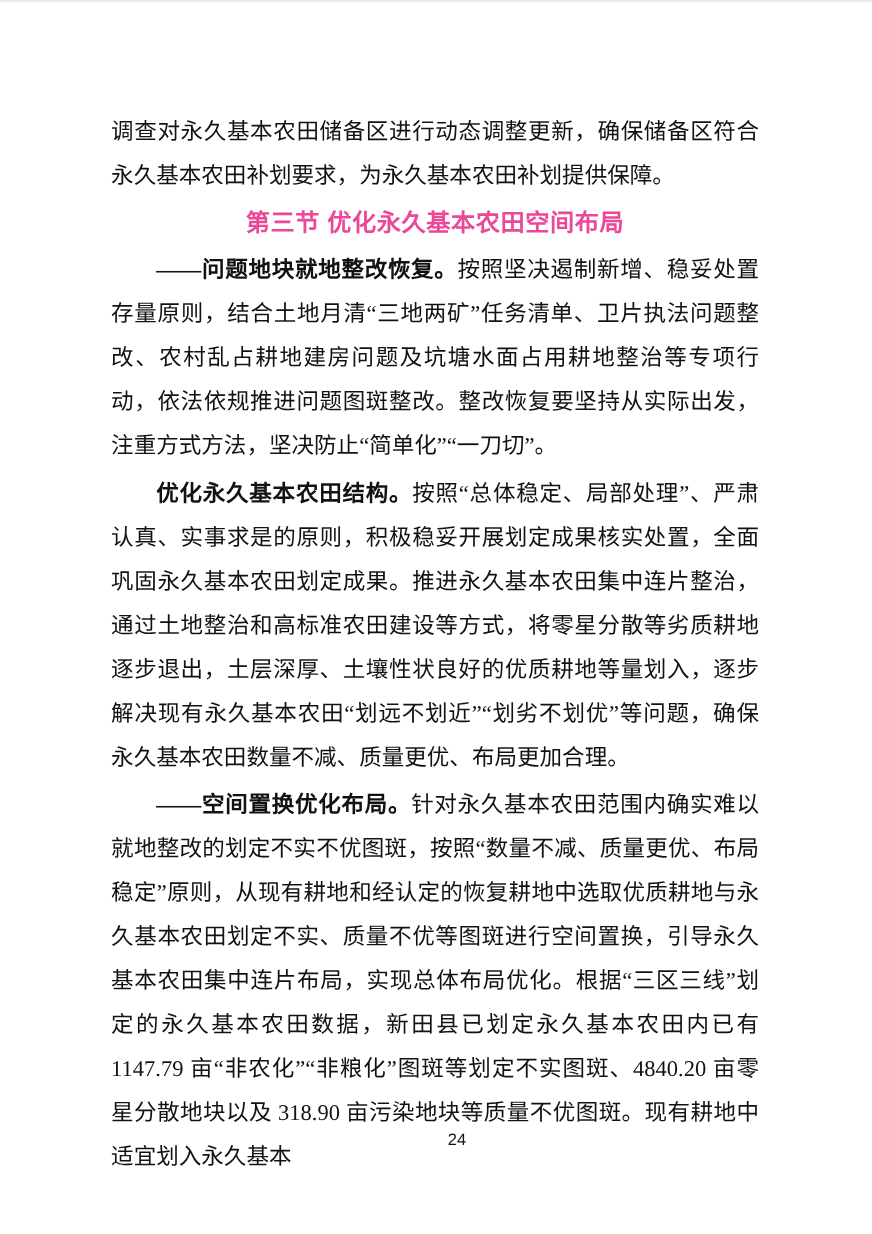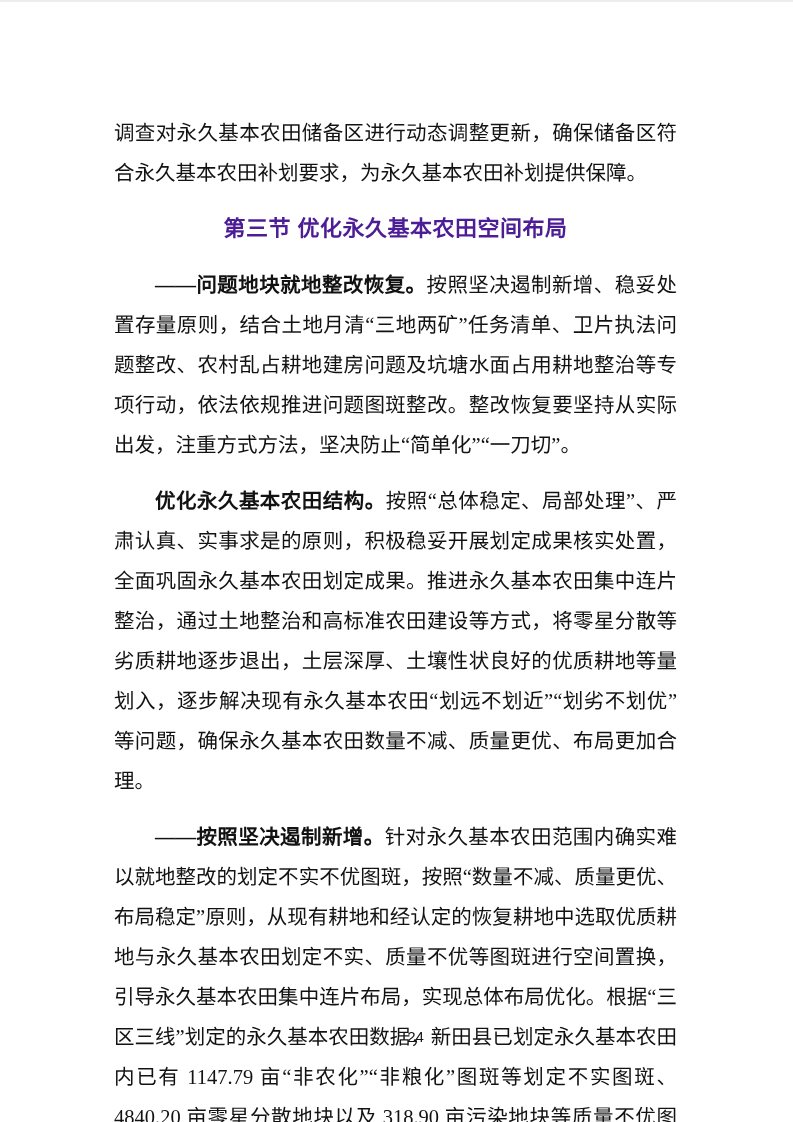--- a/index.html
+++ b/index.html
@@ -25,34 +25,34 @@
     background: #ececec;
   }
   .content {
     font-family: "Liberation Serif", "DejaVu Serif", serif;
     font-size: 20.5px;
     line-height: 40px;
     color: #121212;
     text-align: justify;
   }
   .content p {
-    margin: 16px;
+    margin: 3px;
     text-align: justify;
   }
   .para-indent {
     text-indent: 41px;
   }
   .section-heading {
     margin: 0;
     font-family: "Liberation Sans", "DejaVu Sans", sans-serif;
     font-size: 22px;
     font-weight: bold;
     line-height: 40px;
     text-align: center;
-    color: #4c1d95;
+    color: #ec4899;
     letter-spacing: 0.5px;
   }
   .lead {
     font-weight: bold;
   }
   .page-footer {
     position: absolute;
     bottom: 76px;
     left: 0;
     width: 100%;
@@ -73,18 +73,18 @@
   <div class="content">
 
     <p>调查对永久基本农田储备区进行动态调整更新，确保储备区符合永久基本农田补划要求，为永久基本农田补划提供保障。</p>
 
     <h2 class="section-heading">第三节 优化永久基本农田空间布局</h2>
 
     <p class="para-indent"><span class="lead">——问题地块就地整改恢复。</span><span>按照坚决遏制新增、稳妥处置存量原则，结合土地月清“三地两矿”任务清单、卫片执法问题整改、农村乱占耕地建房问题及坑塘水面占用耕地整治等专项行动，依法依规推进问题图斑整改。整改恢复要坚持从实际出发，注重方式方法，坚决防止“简单化”“一刀切”。</span></p>
 
     <p class="para-indent"><span class="lead">优化永久基本农田结构。</span><span>按照“总体稳定、局部处理”、严肃认真、实事求是的原则，积极稳妥开展划定成果核实处置，全面巩固永久基本农田划定成果。推进永久基本农田集中连片整治，通过土地整治和高标准农田建设等方式，将零星分散等劣质耕地逐步退出，土层深厚、土壤性状良好的优质耕地等量划入，逐步解决现有永久基本农田“划远不划近”“划劣不划优”等问题，确保永久基本农田数量不减、质量更优、布局更加合理。</span></p>
 
-    <p class="para-indent"><span class="lead">——按照坚决遏制新增。</span><span>针对永久基本农田范围内确实难以就地整改的划定不实不优图斑，按照“数量不减、质量更优、布局稳定”原则，从现有耕地和经认定的恢复耕地中选取优质耕地与永久基本农田划定不实、质量不优等图斑进行空间置换，引导永久基本农田集中连片布局，实现总体布局优化。根据“三区三线”划定的永久基本农田数据，新田县已划定永久基本农田内已有 1147.79 亩“非农化”“非粮化”图斑等划定不实图斑、4840.20 亩零星分散地块以及 318.90 亩污染地块等质量不优图斑。现有耕地中适宜划入永久基本</span></p>
+    <p class="para-indent"><span class="lead">——空间置换优化布局。</span><span>针对永久基本农田范围内确实难以就地整改的划定不实不优图斑，按照“数量不减、质量更优、布局稳定”原则，从现有耕地和经认定的恢复耕地中选取优质耕地与永久基本农田划定不实、质量不优等图斑进行空间置换，引导永久基本农田集中连片布局，实现总体布局优化。根据“三区三线”划定的永久基本农田数据，新田县已划定永久基本农田内已有 1147.79 亩“非农化”“非粮化”图斑等划定不实图斑、4840.20 亩零星分散地块以及 318.90 亩污染地块等质量不优图斑。现有耕地中适宜划入永久基本</span></p>
 
   </div>
 
   <div class="page-footer">24</div>
 </div>
 
 </body></html>

